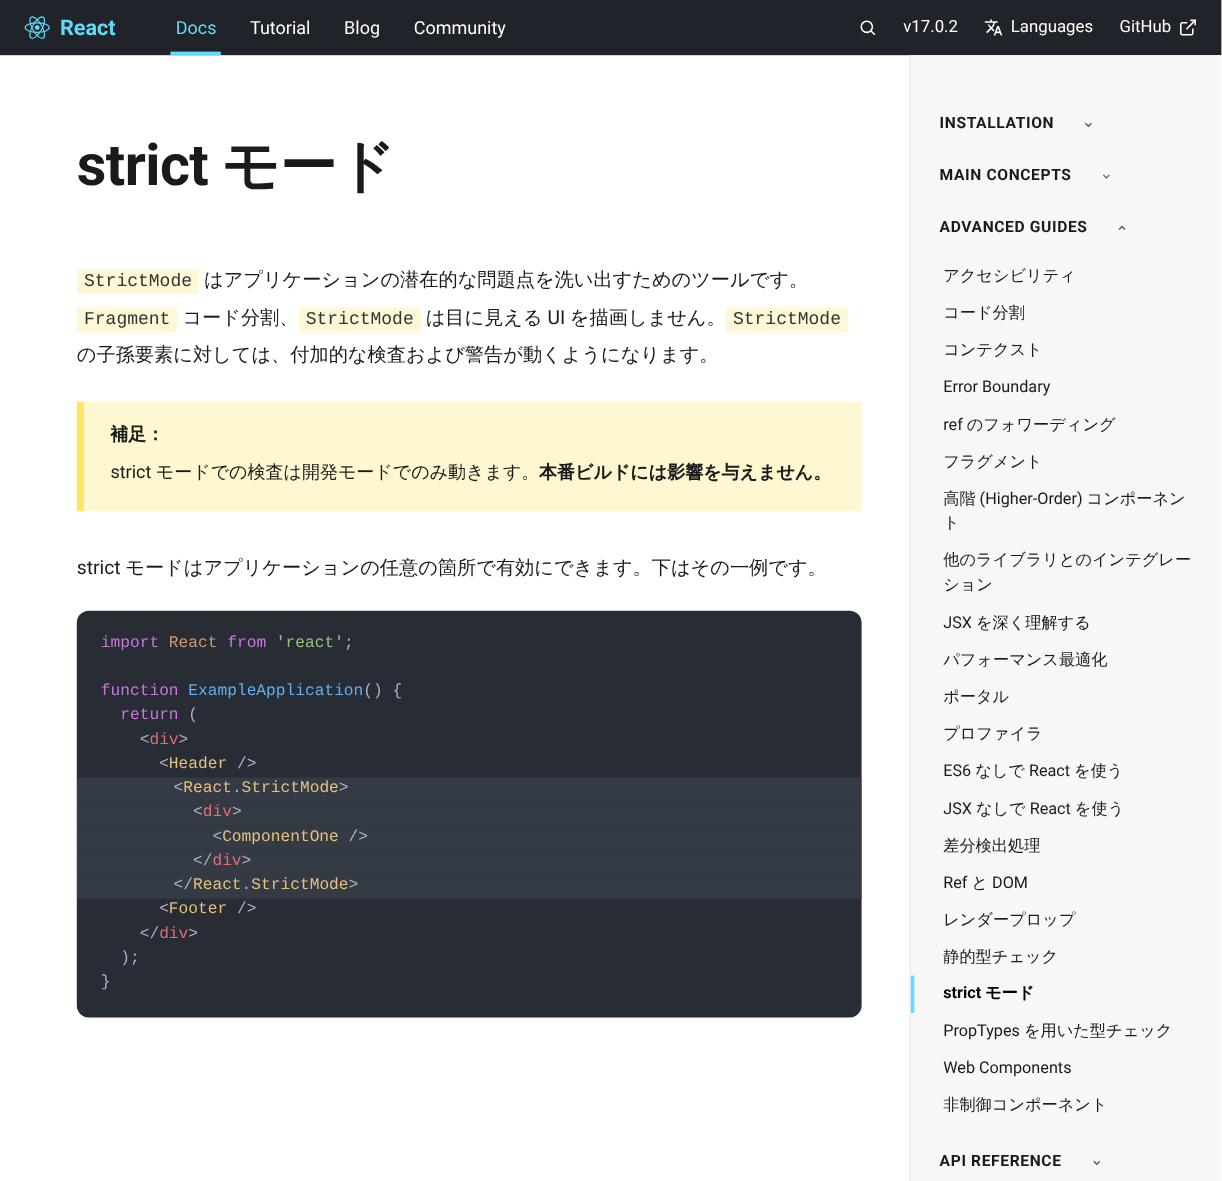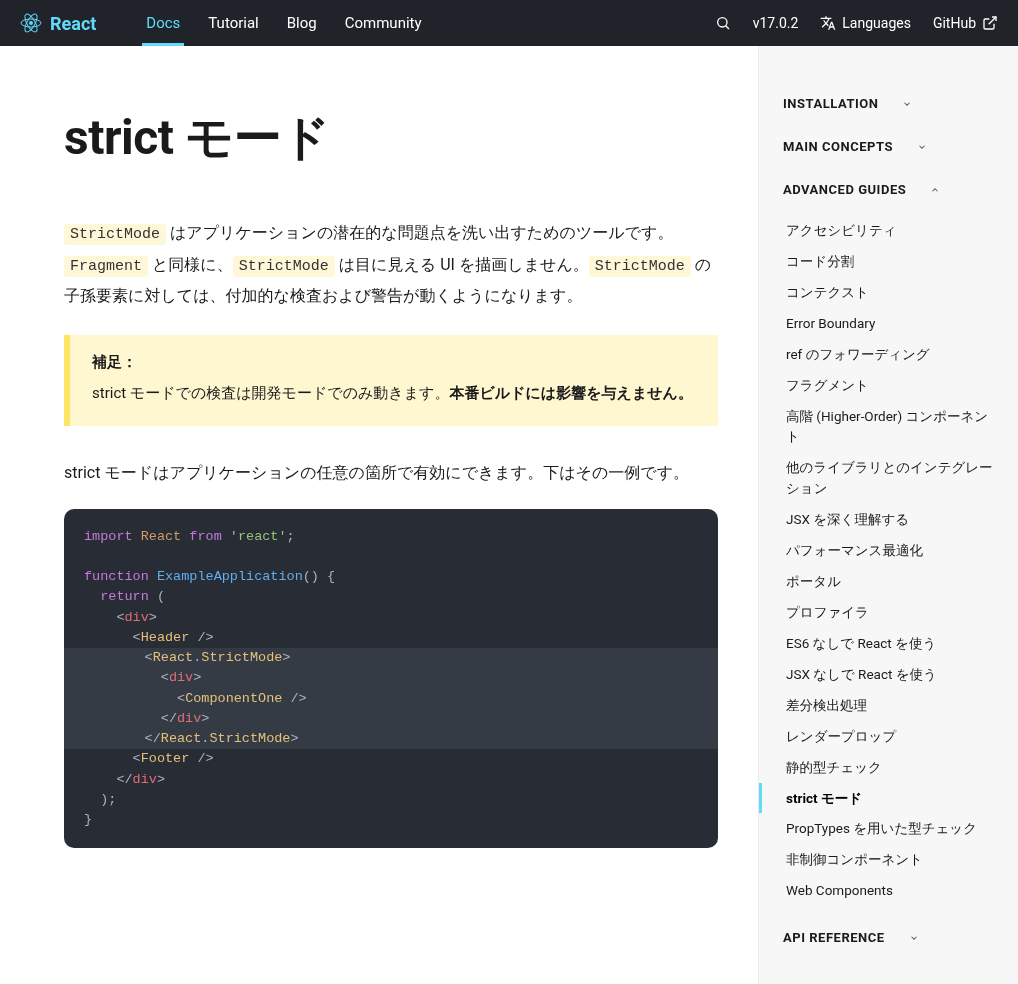--- a/index.html
+++ b/index.html
@@ -89,21 +89,21 @@
     </div>
   </div>
 </header>
 
 <div class="layout">
 
   <main class="main">
     <h1 class="page-title">strict モード</h1>
 
     <p class="para">
-      <code class="code-inline">StrictMode</code><span> はアプリケーションの潜在的な問題点を洗い出すためのツールです。</span><code class="code-inline">Fragment</code><span> と同様に、</span><code class="code-inline">StrictMode</code><span> は目に見える UI を描画しません。</span><code class="code-inline">StrictMode</code><span> の子孫要素に対しては、付加的な検査および警告が動くようになります。</span>
+      <code class="code-inline">StrictMode</code><span> はアプリケーションの潜在的な問題点を洗い出すためのツールです。</span><code class="code-inline">Fragment</code><span> コード分割、</span><code class="code-inline">StrictMode</code><span> は目に見える UI を描画しません。</span><code class="code-inline">StrictMode</code><span> の子孫要素に対しては、付加的な検査および警告が動くようになります。</span>
     </p>
 
     <div class="note-box">
       <div class="note-title">補足：</div>
       <div class="note-body">
         <span>strict モードでの検査は開発モードでのみ動きます。</span><span class="note-bold">本番ビルドには影響を与えません。</span>
       </div>
     </div>
 
     <p class="para">strict モードはアプリケーションの任意の箇所で有効にできます。下はその一例です。</p>
@@ -155,26 +155,27 @@
         <li class="side-item">フラグメント</li>
         <li class="side-item">高階 (Higher-Order) コンポーネント</li>
         <li class="side-item">他のライブラリとのインテグレーション</li>
         <li class="side-item">JSX を深く理解する</li>
         <li class="side-item">パフォーマンス最適化</li>
         <li class="side-item">ポータル</li>
         <li class="side-item">プロファイラ</li>
         <li class="side-item">ES6 なしで React を使う</li>
         <li class="side-item">JSX なしで React を使う</li>
         <li class="side-item">差分検出処理</li>
+        <li class="side-item">Ref と DOM</li>
         <li class="side-item">レンダープロップ</li>
         <li class="side-item">静的型チェック</li>
         <li class="side-item active">strict モード</li>
         <li class="side-item">PropTypes を用いた型チェック</li>
+        <li class="side-item">Web Components</li>
         <li class="side-item">非制御コンポーネント</li>
-        <li class="side-item">Web Components</li>
       </ul>
     <div class="side-section-title">
       <span>API REFERENCE</span>
       <svg class="chev" viewBox="0 0 24 24" fill="none" stroke="#555" stroke-width="2.5">
           <polyline points="6 9 12 15 18 9"></polyline>
         </svg>
     </div>
   </aside>
 
 </div>

